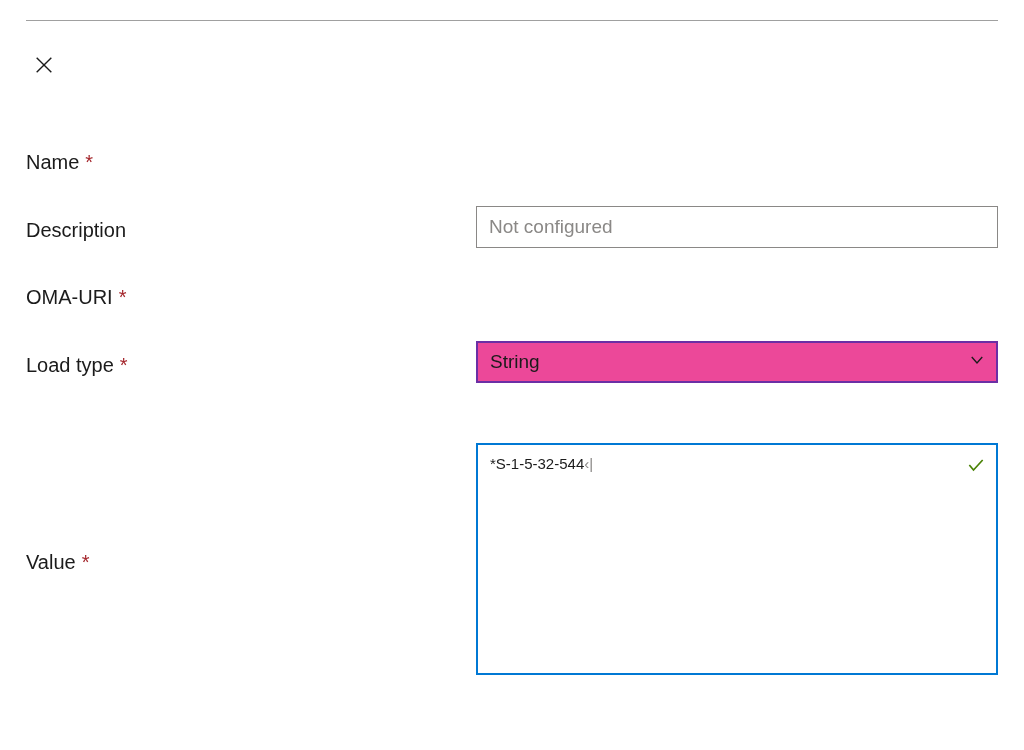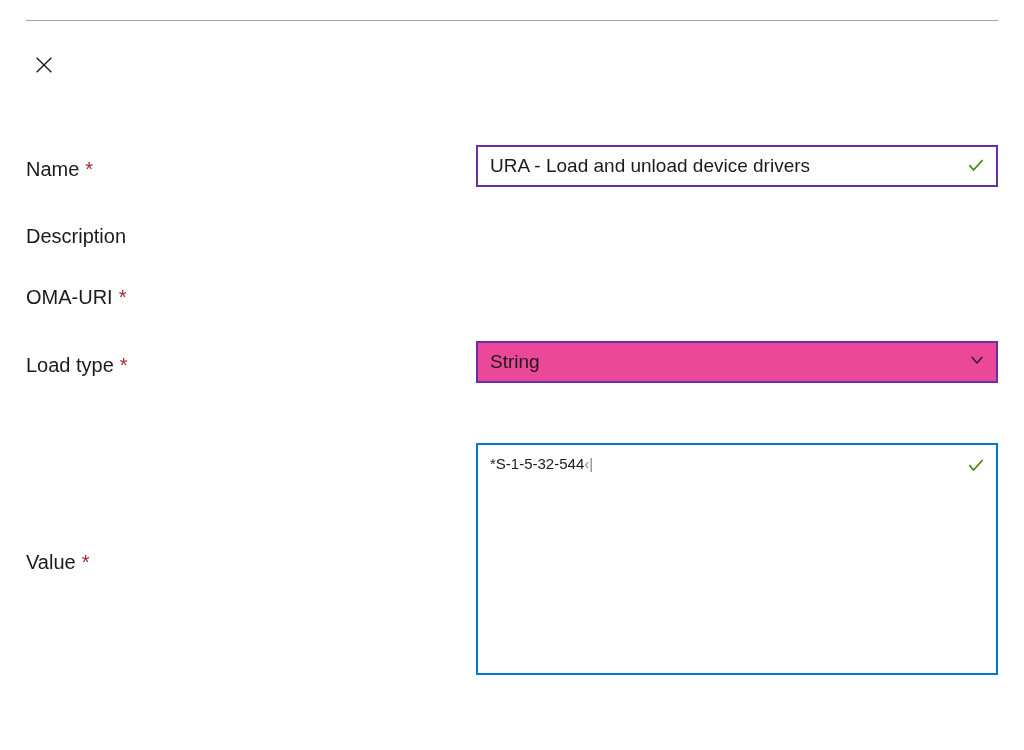--- a/index.html
+++ b/index.html
@@ -176,33 +176,28 @@
   </div>
 </div>
 
 <div class="form">
 
   <div class="row">
     <div class="label-col">
       <span>Name</span>
       <span class="req">*</span>
     </div>
+  </div>
+
+  <div class="row">
+    <div class="label-col">
+      <span>Description</span>
+    </div>
     <div class="field-col">
-      <input type="text" class="text-input" value="URA - Load and unload device drivers" style="">
-      <span class="check-icon">
-        <svg viewBox="0 0 24 24" fill="none" stroke="#498205" stroke-width="2">
-          <polyline points="4,12 9,18 20,6"></polyline>
-        </svg>
-      </span>
-    </div>
-  </div>
-
-  <div class="row">
-    <div class="label-col">
-      <span>Description</span>
+      <input type="text" class="text-input gray-border" placeholder="Not configured" style="">
     </div>
   </div>
 
   <div class="row">
     <div class="label-col">
       <span>OMA-URI</span>
       <span class="req">*</span>
     </div>
   </div>
 

